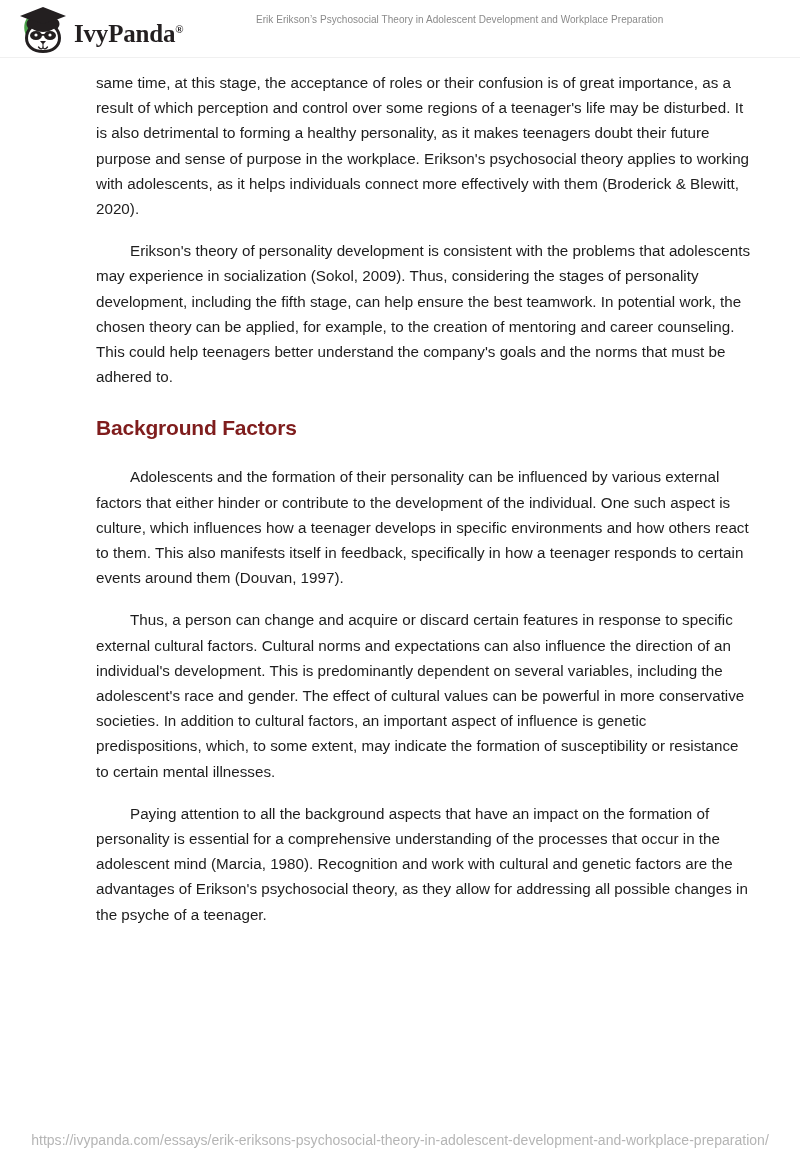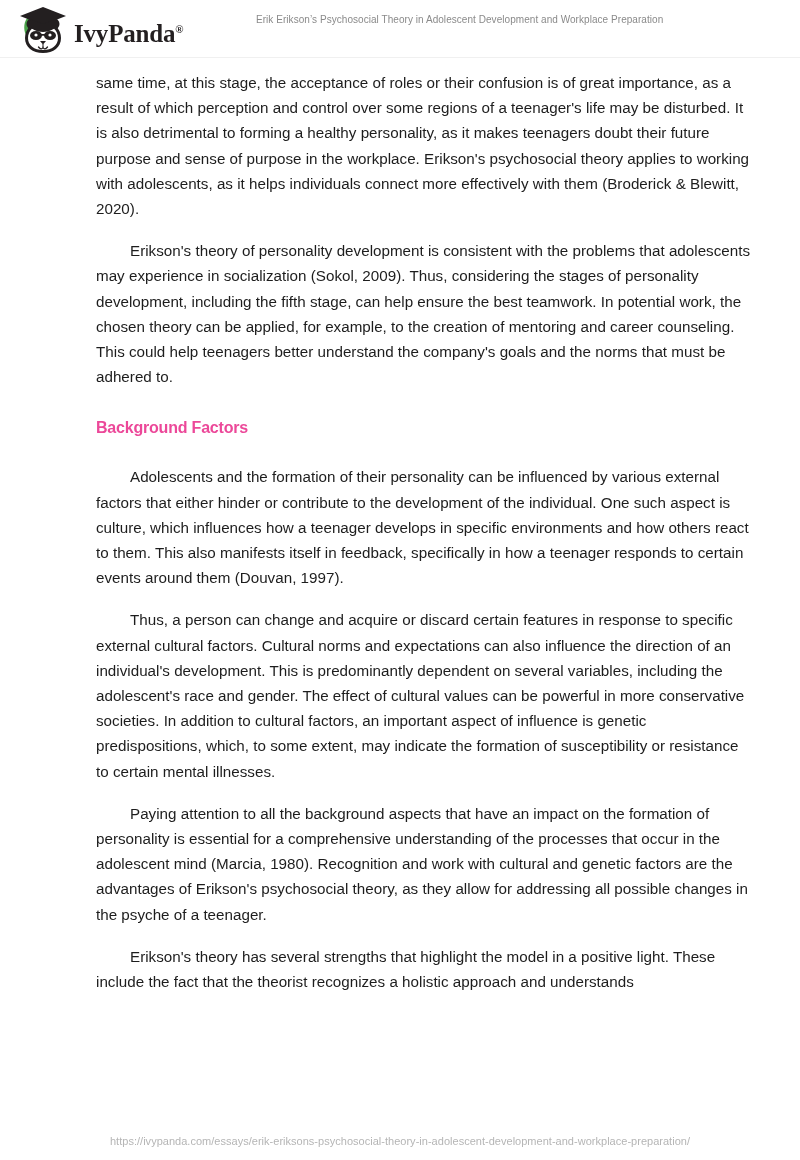--- a/index.html
+++ b/index.html
@@ -93,38 +93,38 @@
     line-height: 25.2px;
     text-indent: 34px;
     color: #1d1d1d;
     letter-spacing: 0.01px;
   }
   .para.no-indent {
     text-indent: 0;
   }
 
   h2.section-heading {
-    font-size: 16px;
+    font-size: 21px;
     font-weight: bold;
     line-height: 34px;
     margin: 22px 0 19px 0;
-    color: #ec4899;
+    color: #7f1d1d;
     letter-spacing: -0.2px;
   }
 
   
   .page-footer {
     position: absolute;
     left: 0;
     top: 1131px;
     width: 800px;
     text-align: center;
   }
   .footer-url {
-    font-size: 11px;
+    font-size: 14px;
     color: #b5b5b5;
     letter-spacing: 0.02px;
     white-space: nowrap;
   }
 </style>
 </head>
 <body>
 
 <div class="page-header">
 
@@ -179,19 +179,18 @@
 
   <h2 class="section-heading">Background Factors</h2>
 
   <p class="para">Adolescents and the formation of their personality can be influenced by various external factors that either hinder or contribute to the development of the individual. One such aspect is culture, which influences how a teenager develops in specific environments and how others react to them. This also manifests itself in feedback, specifically in how a teenager responds to certain events around them (Douvan, 1997).</p>
 
   <p class="para">Thus, a person can change and acquire or discard certain features in response to specific external cultural factors. Cultural norms and expectations can also influence the direction of an individual's development. This is predominantly dependent on several variables, including the adolescent's race and gender. The effect of cultural values can be powerful in more conservative societies. In addition to cultural factors, an important aspect of influence is genetic predispositions, which, to some extent, may indicate the formation of susceptibility or resistance to certain mental illnesses.</p>
 
   <p class="para">Paying attention to all the background aspects that have an impact on the formation of personality is essential for a comprehensive understanding of the processes that occur in the adolescent mind (Marcia, 1980). Recognition and work with cultural and genetic factors are the advantages of Erikson's psychosocial theory, as they allow for addressing all possible changes in the psyche of a teenager.</p>
 
 
-  <p class="para">Erikson's theory has several strengths that highlight the model in a positive light. These include the fact that the theorist recognizes a holistic approach and understands</p>
 
 </div>
 
 <div class="page-footer">
   <span class="footer-url">https://ivypanda.com/essays/erik-eriksons-psychosocial-theory-in-adolescent-development-and-workplace-preparation/</span>
 </div>
 
 </body></html>

